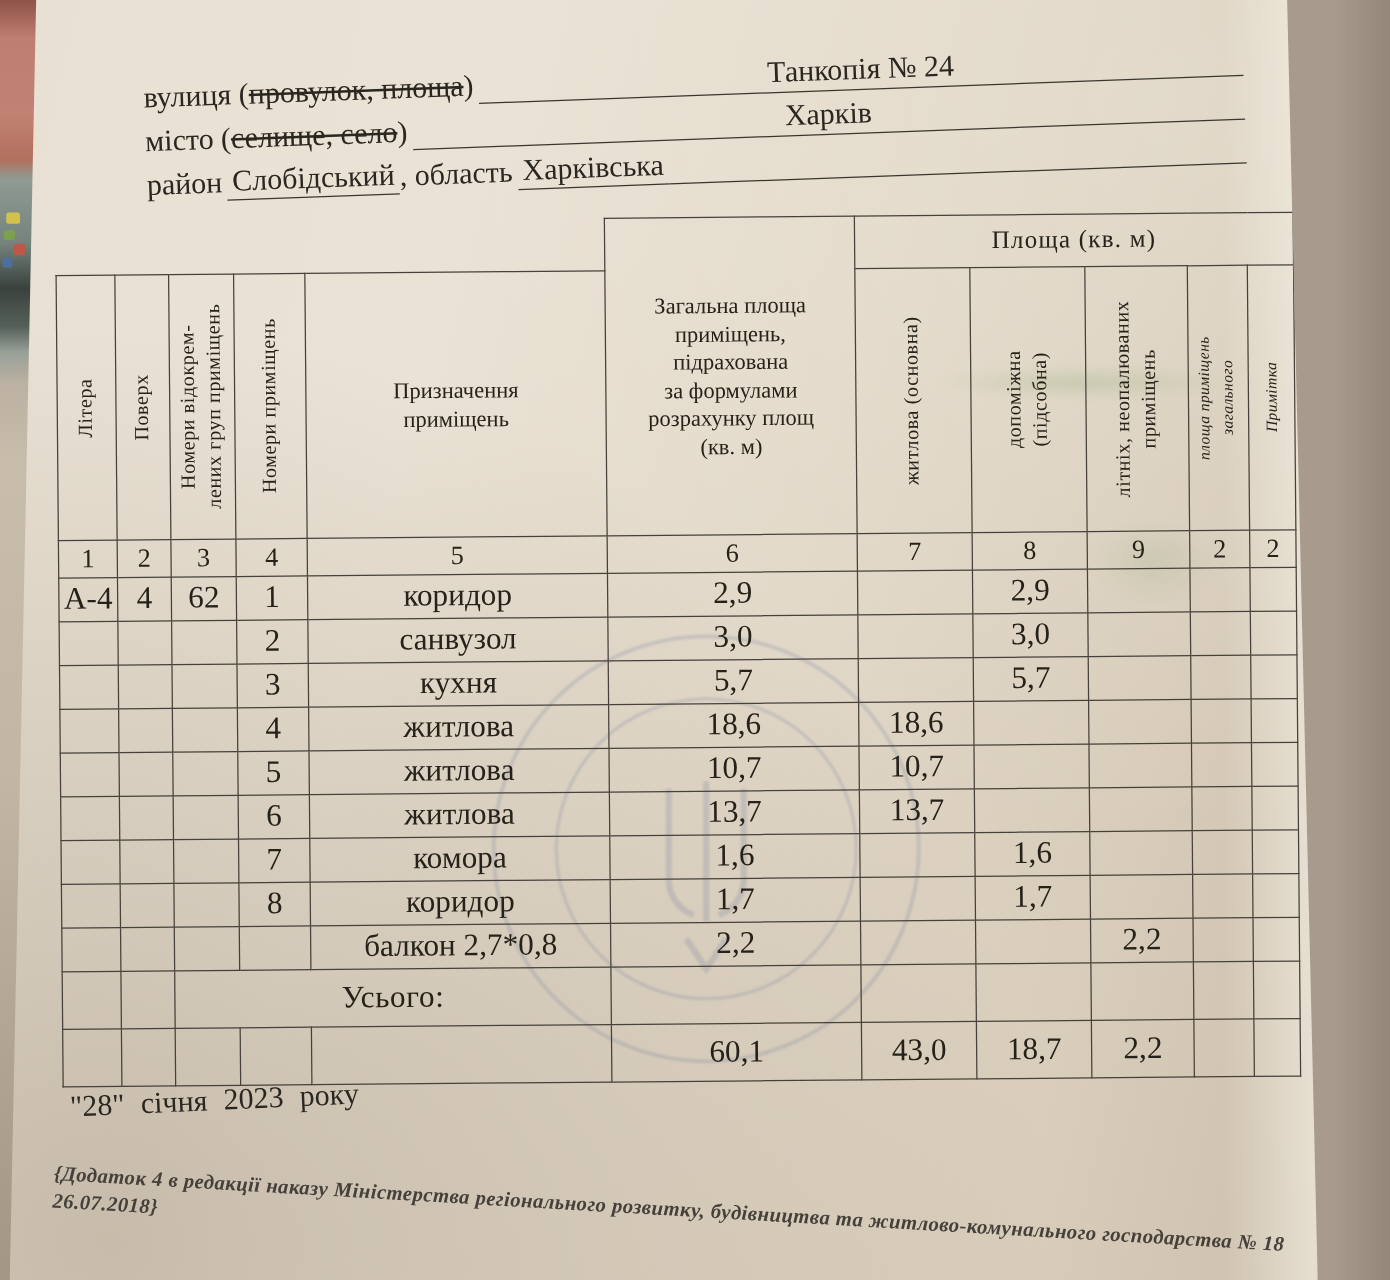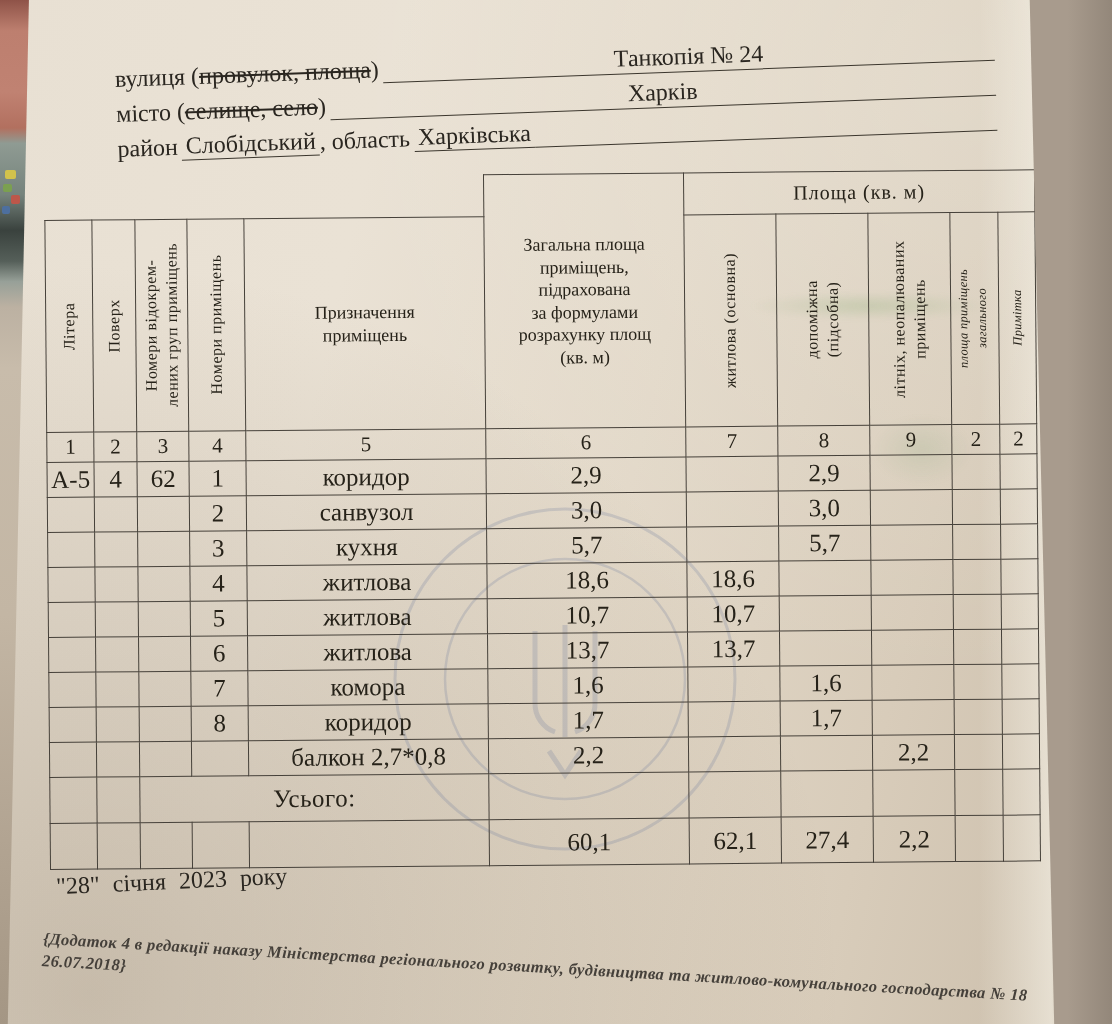--- a/index.html
+++ b/index.html
@@ -235,21 +235,21 @@
       <td class="nums">4</td>
       <td class="nums">5</td>
       <td class="nums">6</td>
       <td class="nums">7</td>
       <td class="nums">8</td>
       <td class="nums">9</td>
       <td class="nums">2</td>
       <td class="nums">2</td>
     </tr>
     <tr class="r-data">
-      <td>А-5</td>
+      <td>А-4</td>
       <td>4</td>
       <td>62</td>
       <td>1</td>
       <td>коридор</td>
       <td>2,9</td>
       <td></td>
       <td>2,9</td>
       <td></td>
       <td></td>
       <td></td>
@@ -369,22 +369,22 @@
       <td></td>
       <td></td>
     </tr>
     <tr class="r-tot">
       <td></td>
       <td></td>
       <td></td>
       <td></td>
       <td></td>
       <td>60,1</td>
-      <td>62,1</td>
-      <td>27,4</td>
+      <td>43,0</td>
+      <td>18,7</td>
       <td>2,2</td>
       <td></td>
       <td></td>
     </tr>
   </tbody>
         </table>
   </div>
 
   <div class="dateline">"28" січня 2023 року</div>
 

